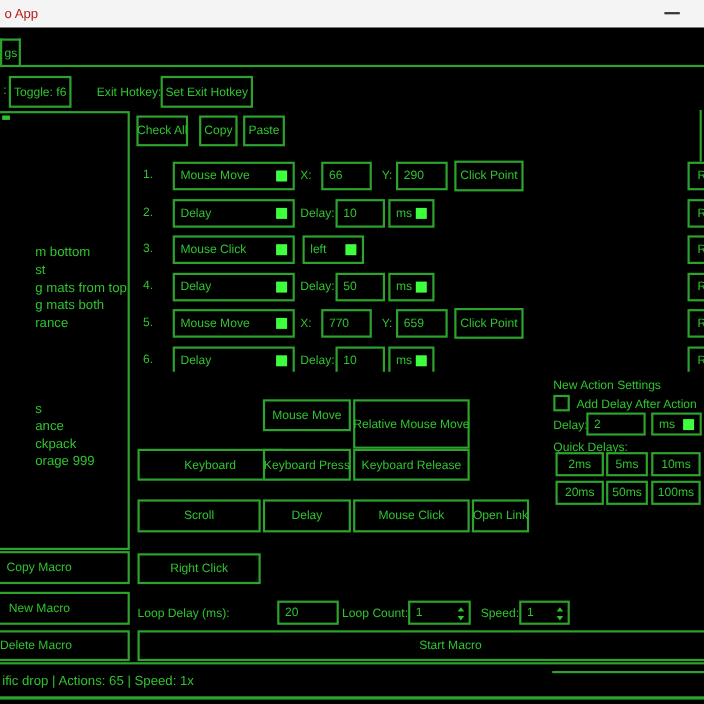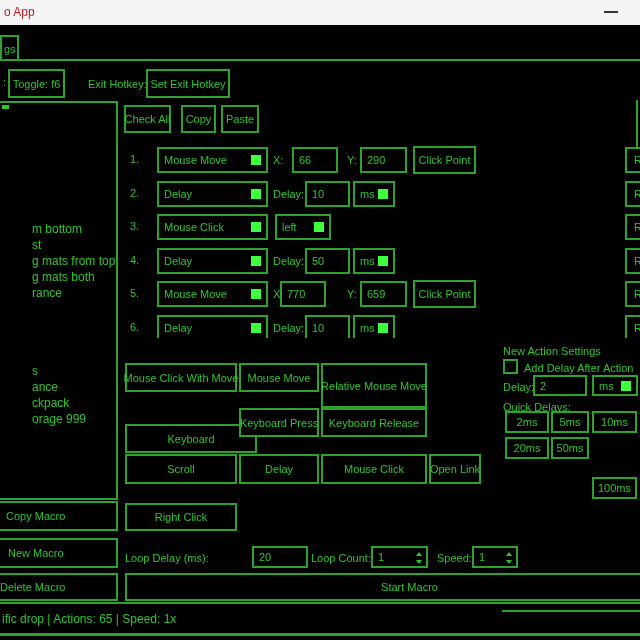--- a/index.html
+++ b/index.html
@@ -186,21 +186,21 @@
       </div>
     </div>
 
     <div class="row" style="top:141px;">
       <div class="num">5.</div>
       <div class="select" style="left:37px;top:0;width:111px;height:26px;">
         <span>Mouse Move</span>
         <span class="sq"></span>
       </div>
       <div class="lbl" style="left:153px;top:6px;">X:</div>
-      <div class="input" style="left:160px;top:0;width:46px;height:26px;">
+      <div class="input" style="left:172px;top:0;width:46px;height:26px;">
         <span>770</span>
       </div>
       <div class="lbl" style="left:227px;top:6px;">Y:</div>
       <div class="input" style="left:240px;top:0;width:47px;height:26px;">
         <span>659</span>
       </div>
       <div class="btn" style="left:293px;top:-1px;width:63px;height:28px;">
         <span>Click Point</span>
       </div>
       <div class="btn" style="left:505px;top:0;width:40px;height:26px;justify-content:flex-start;padding-left:7px;">
@@ -221,31 +221,28 @@
       <div class="select" style="left:233px;top:0;width:42px;height:26px;">
         <span>ms</span>
         <span class="sq"></span>
       </div>
       <div class="btn" style="left:505px;top:0;width:40px;height:26px;justify-content:flex-start;padding-left:7px;">
         <span>R</span>
       </div>
     </div>
   </div>
 
-  <div class="btn" style="left:125px;top:363px;width:112px;height:29px;">
-      <span>Mouse Click With Move</span>
-    </div>
   <div class="btn" style="left:239px;top:363px;width:80px;height:29px;">
       <span>Mouse Move</span>
     </div>
   <div class="btn" style="left:321px;top:363px;width:106px;height:45px;">
       <span>Relative Mouse Move</span>
     </div>
 
-  <div class="btn" style="left:125px;top:424px;width:132px;height:29px;">
+  <div class="btn" style="left:125px;top:408px;width:132px;height:29px;">
       <span>Keyboard</span>
     </div>
   <div class="btn" style="left:239px;top:408px;width:80px;height:29px;">
       <span>Keyboard Press</span>
     </div>
   <div class="btn" style="left:321px;top:408px;width:106px;height:29px;">
       <span>Keyboard Release</span>
     </div>
 
   <div class="btn" style="left:125px;top:454px;width:112px;height:30px;">
@@ -285,21 +282,21 @@
     </div>
   <div class="btn" style="left:592px;top:411px;width:45px;height:22px;">
       <span>10ms</span>
     </div>
   <div class="btn" style="left:505px;top:437px;width:44px;height:22px;">
       <span>20ms</span>
     </div>
   <div class="btn" style="left:551px;top:437px;width:38px;height:22px;">
       <span>50ms</span>
     </div>
-  <div class="btn" style="left:592px;top:437px;width:45px;height:22px;margin-top:40px;">
+  <div class="btn" style="left:592px;top:437px;width:45px;height:22px;">
       <span>100ms</span>
     </div>
 
   <div class="lbl" style="left:125px;top:551px;">Loop Delay (ms):</div>
   <div class="input" style="left:252px;top:546px;width:56px;height:22px;">
     <span>20</span>
   </div>
   <div class="lbl" style="left:311px;top:551px;">Loop Count:</div>
   <div class="input" style="left:371px;top:546px;width:57px;height:22px;">
     <span>1</span>

